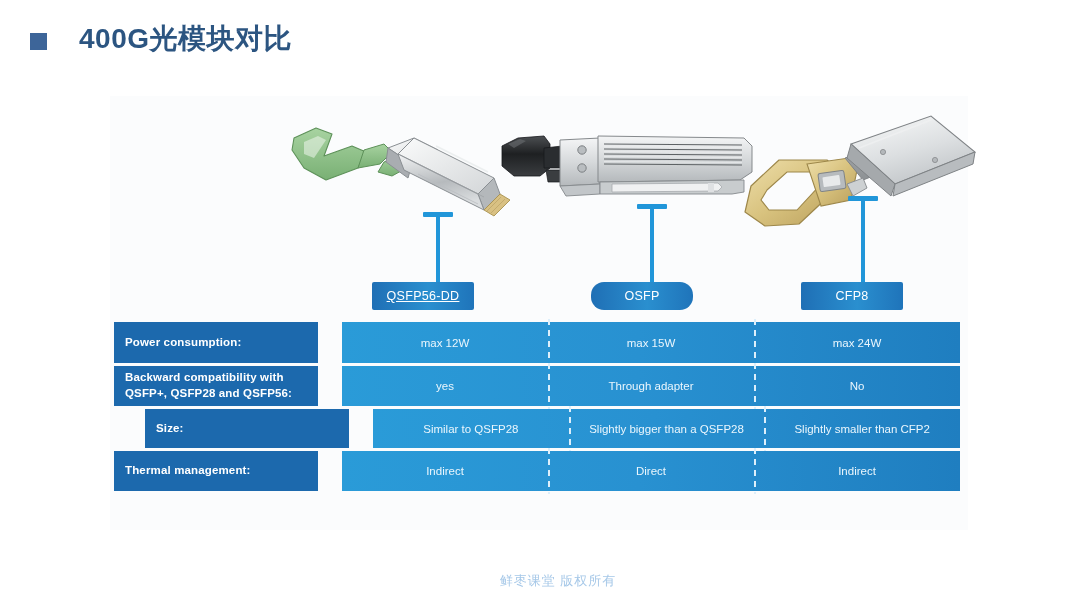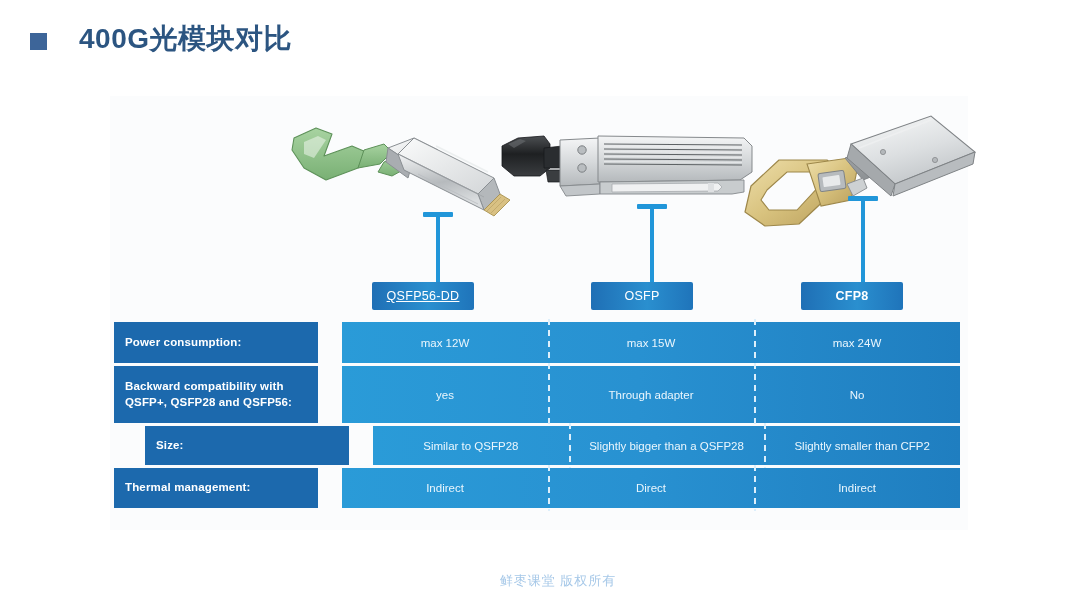--- a/index.html
+++ b/index.html
@@ -96,42 +96,42 @@
     height: 28px;
     line-height: 28px;
     text-align: center;
     color: #ffffff;
     font-size: 12.5px;
     letter-spacing: 0.3px;
     background: linear-gradient(90deg, #1f6fb5 0%, #2a8fcf 55%, #1f74ba 100%);
     border-radius: 2px;
   }
   #chip-qsfp { left: 262px; width: 102px; text-decoration: underline; }
-  #chip-osfp { left: 481px; width: 102px; }
-  #chip-cfp8 { left: 691px; width: 102px; font-weight: bold; }
+  #chip-osfp { left: 481px; width: 102px; border-radius: 13px; }
+  #chip-cfp8 { left: 691px; width: 102px; }
 
   
   #comparison-table {
     position: absolute;
     left: 4px;
     top: 226px;
     width: 846px;
     height: 186px;
     display: flex;
     flex-direction: column;
   }
   .trow {
     display: flex;
     flex: none;
     margin-bottom: 3px;
     gap: 20px;
   }
   .trow:last-child { margin-bottom: 0; }
   .trow.r-power   { height: 41px; }
-  .trow.r-compat  { height: 57px; }
+  .trow.r-compat  { height: 40px; }
   .trow.r-size    { height: 39px; margin-left: 31px; }
   .trow.r-thermal { height: 40px; }
 
   .cell-label {
     width: 204px;
     flex: none;
     background: #1c69ad;
     color: #ffffff;
     font-size: 11.5px;
     font-weight: bold;

